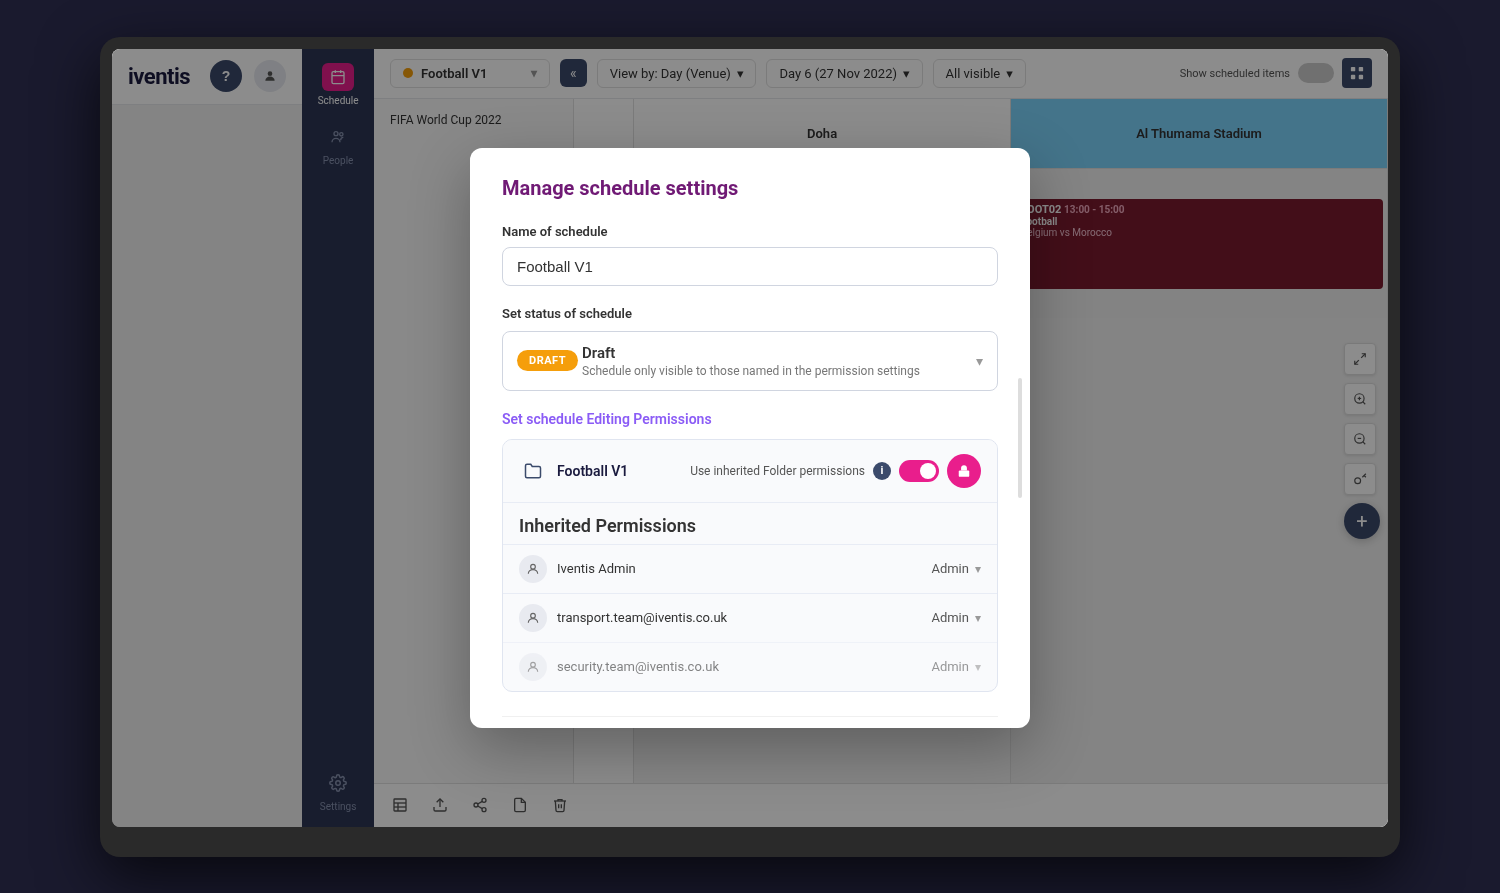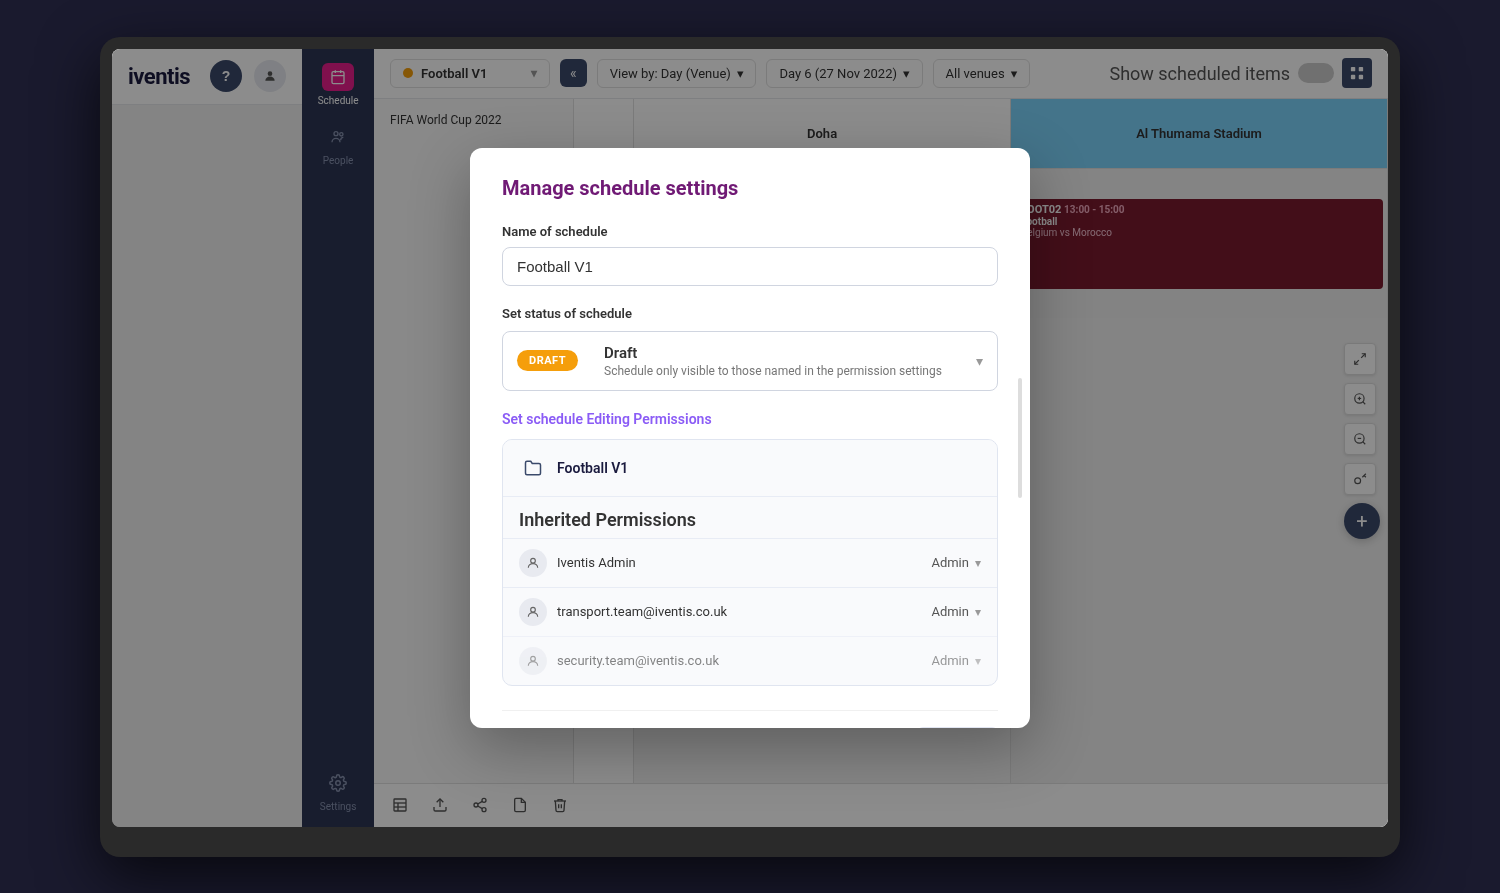--- a/index.html
+++ b/index.html
@@ -214,21 +214,21 @@
       cursor: pointer;
       font-size: 13px;
       color: #333;
     }
 
     .show-scheduled {
       margin-left: auto;
       display: flex;
       align-items: center;
       gap: 8px;
-      font-size: 18px;
+      font-size: 11px;
       color: #555;
     }
 
     .toggle-switch {
       width: 36px;
       height: 20px;
       background: #ccc;
       border-radius: 10px;
       cursor: pointer;
     }
@@ -487,21 +487,21 @@
       color: #333;
       margin-bottom: 10px;
     }
 
     .status-dropdown {
       border: 1.5px solid #d0d5e0;
       border-radius: 8px;
       padding: 12px 14px;
       display: flex;
       align-items: center;
-      gap: 26px;
+      gap: 4px;
       cursor: pointer;
       margin-bottom: 20px;
       position: relative;
     }
 
     .draft-badge {
       background: #f59e0b;
       color: #fff;
       font-size: 11px;
       font-weight: 700;
@@ -804,21 +804,21 @@
           </div>
           <div class="filter-btn">
             <span>View by: Day (Venue)</span>
             <span>▾</span>
           </div>
           <div class="filter-btn">
             <span>Day 6 (27 Nov 2022)</span>
             <span>▾</span>
           </div>
           <div class="filter-btn">
-            <span>All venues</span>
+            <span>All visible</span>
             <span>▾</span>
           </div>
           <div class="show-scheduled">
             <span>Show scheduled items</span>
             <div class="toggle-switch"></div>
             <div class="grid-icon-btn">
               <svg width="14" height="14" viewBox="0 0 16 16" fill="white">
                   <rect x="1" y="1" width="5" height="5" rx="1"></rect>
                   <rect x="10" y="1" width="5" height="5" rx="1"></rect>
                   <rect x="1" y="10" width="5" height="5" rx="1"></rect>
@@ -985,20 +985,31 @@
           <div class="permissions-title">Set schedule Editing Permissions</div>
 
           <div class="folder-permissions-box">
             <div class="folder-header">
               <div class="folder-icon">
                 <svg width="18" height="18" viewBox="0 0 24 24" fill="none" stroke="#3b4a6b" stroke-width="2">
                     <path d="M22 19a2 2 0 0 1-2 2H4a2 2 0 0 1-2-2V5a2 2 0 0 1 2-2h5l2 3h9a2 2 0 0 1 2 2z"></path>
                   </svg>
               </div>
               <span class="folder-name">Football V1</span>
+              <div class="inherited-label">
+                <span>Use inherited Folder permissions</span>
+                <div class="info-icon">i</div>
+                <div class="toggle-pink"></div>
+                <div class="lock-btn">
+                  <svg width="14" height="14" viewBox="0 0 24 24" fill="white">
+                      <rect x="3" y="11" width="18" height="11" rx="2" ry="2"></rect>
+                      <path d="M7 11V7a5 5 0 0 1 10 0v4"></path>
+                    </svg>
+                </div>
+              </div>
             </div>
 
             <div class="inherited-permissions-title">Inherited Permissions</div>
 
             <div class="permission-row">
               <div class="perm-user-icon">
                 <svg width="14" height="14" viewBox="0 0 24 24" fill="none" stroke="#666" stroke-width="2">
                     <circle cx="12" cy="8" r="4"></circle>
                     <path d="M4 20c0-4 3.6-7 8-7s8 3 8 7"></path>
                   </svg>

